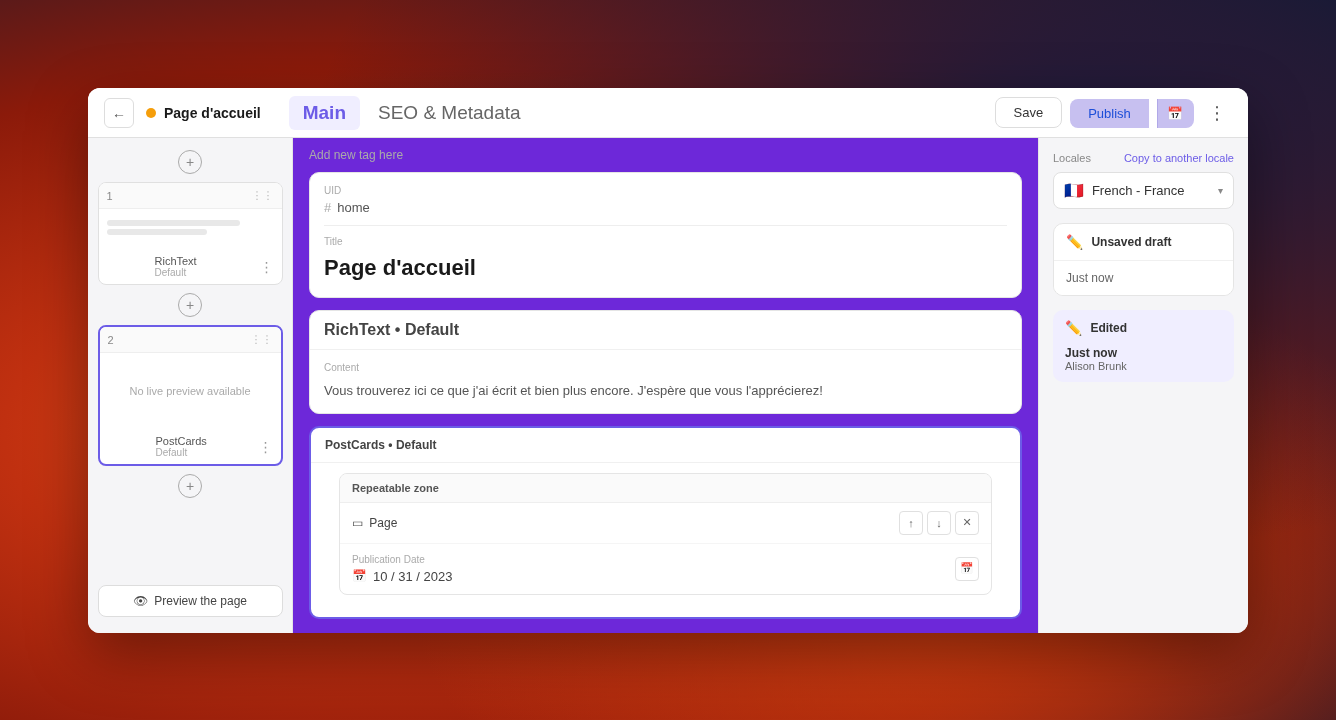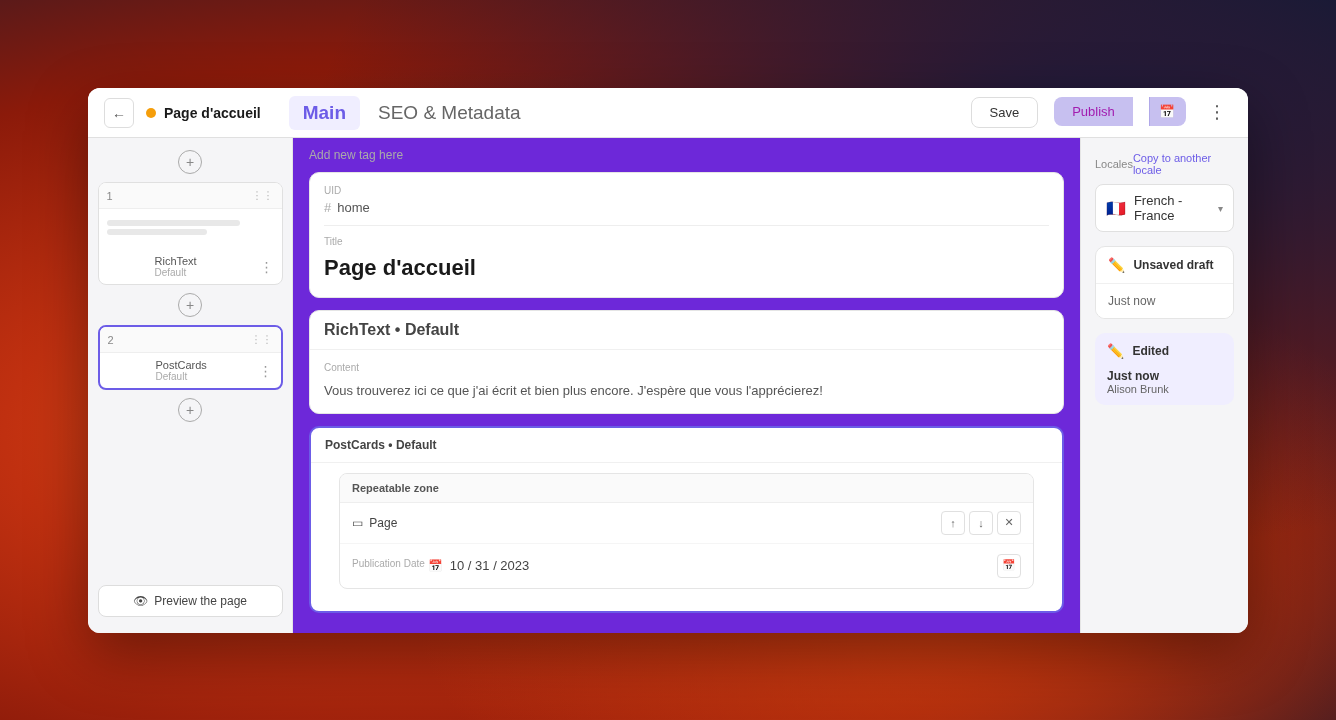--- a/index.html
+++ b/index.html
@@ -101,22 +101,22 @@
 
     .tab.active {
       color: #6c5ce7;
       font-weight: 600;
       background: #f0eeff;
     }
 
     .topbar-right {
       margin-left: auto;
       display: flex;
-      align-items: flex-start;
-      gap: 16px;
+      align-items: flex-end;
+      gap: 8px;
     }
 
     .save-btn {
       padding: 7px 18px;
       border: 1px solid #ddd;
       border-radius: 8px;
       background: #fff;
       font-size: 13px;
       font-weight: 500;
       cursor: pointer;
@@ -124,21 +124,21 @@
     }
 
     .publish-btn {
       padding: 7px 18px;
       border: none;
       border-radius: 8px 0 0 8px;
       background: #c7c0f0;
       font-size: 13px;
       font-weight: 500;
       cursor: pointer;
-      color: #a21caf;
+      color: #1d4ed8;
     }
 
     .publish-cal-btn {
       padding: 7px 10px;
       border: none;
       border-left: 1px solid #b0a8e8;
       border-radius: 0 8px 8px 0;
       background: #c7c0f0;
       cursor: pointer;
       color: #6c5ce7;
@@ -467,21 +467,21 @@
 
     .pub-date-field {
       padding: 10px 12px;
       display: flex;
       align-items: center;
       justify-content: space-between;
     }
 
     .pub-date-inner {
       display: flex;
-      flex-direction: row;
+      flex-direction: column;
       gap: 4px;
     }
 
     .pub-date-label {
       font-size: 10px;
       color: #aaa;
     }
 
     .pub-date-value {
       display: flex;
@@ -491,21 +491,21 @@
       color: #444;
     }
 
     .cal-icon-small {
       font-size: 12px;
       color: #888;
     }
 
     
     .right-sidebar {
-      width: 168px;
+      width: 210px;
       background: #f5f5f7;
       border-left: 1px solid #e5e5e5;
       padding: 14px;
       display: flex;
       flex-direction: column;
       gap: 14px;
       flex-shrink: 0;
       overflow-y: auto;
     }
 
@@ -681,20 +681,23 @@
           <button class="sidebar-more">⋮</button>
         </div>
       </div>
 
       <button class="add-btn-circle">+</button>
 
       <div class="sidebar-item selected">
         <div class="sidebar-item-header">
           <span class="item-number">2</span>
           <span class="item-handle">⋮⋮</span>
+        </div>
+        <div class="item-preview">
+          <div class="no-preview">No live preview available</div>
         </div>
         <div class="sidebar-label">
           <div>
             <div class="sidebar-label-text">PostCards</div>
             <div class="sidebar-label-sub">Default</div>
           </div>
           <button class="sidebar-more">⋮</button>
         </div>
       </div>
 

